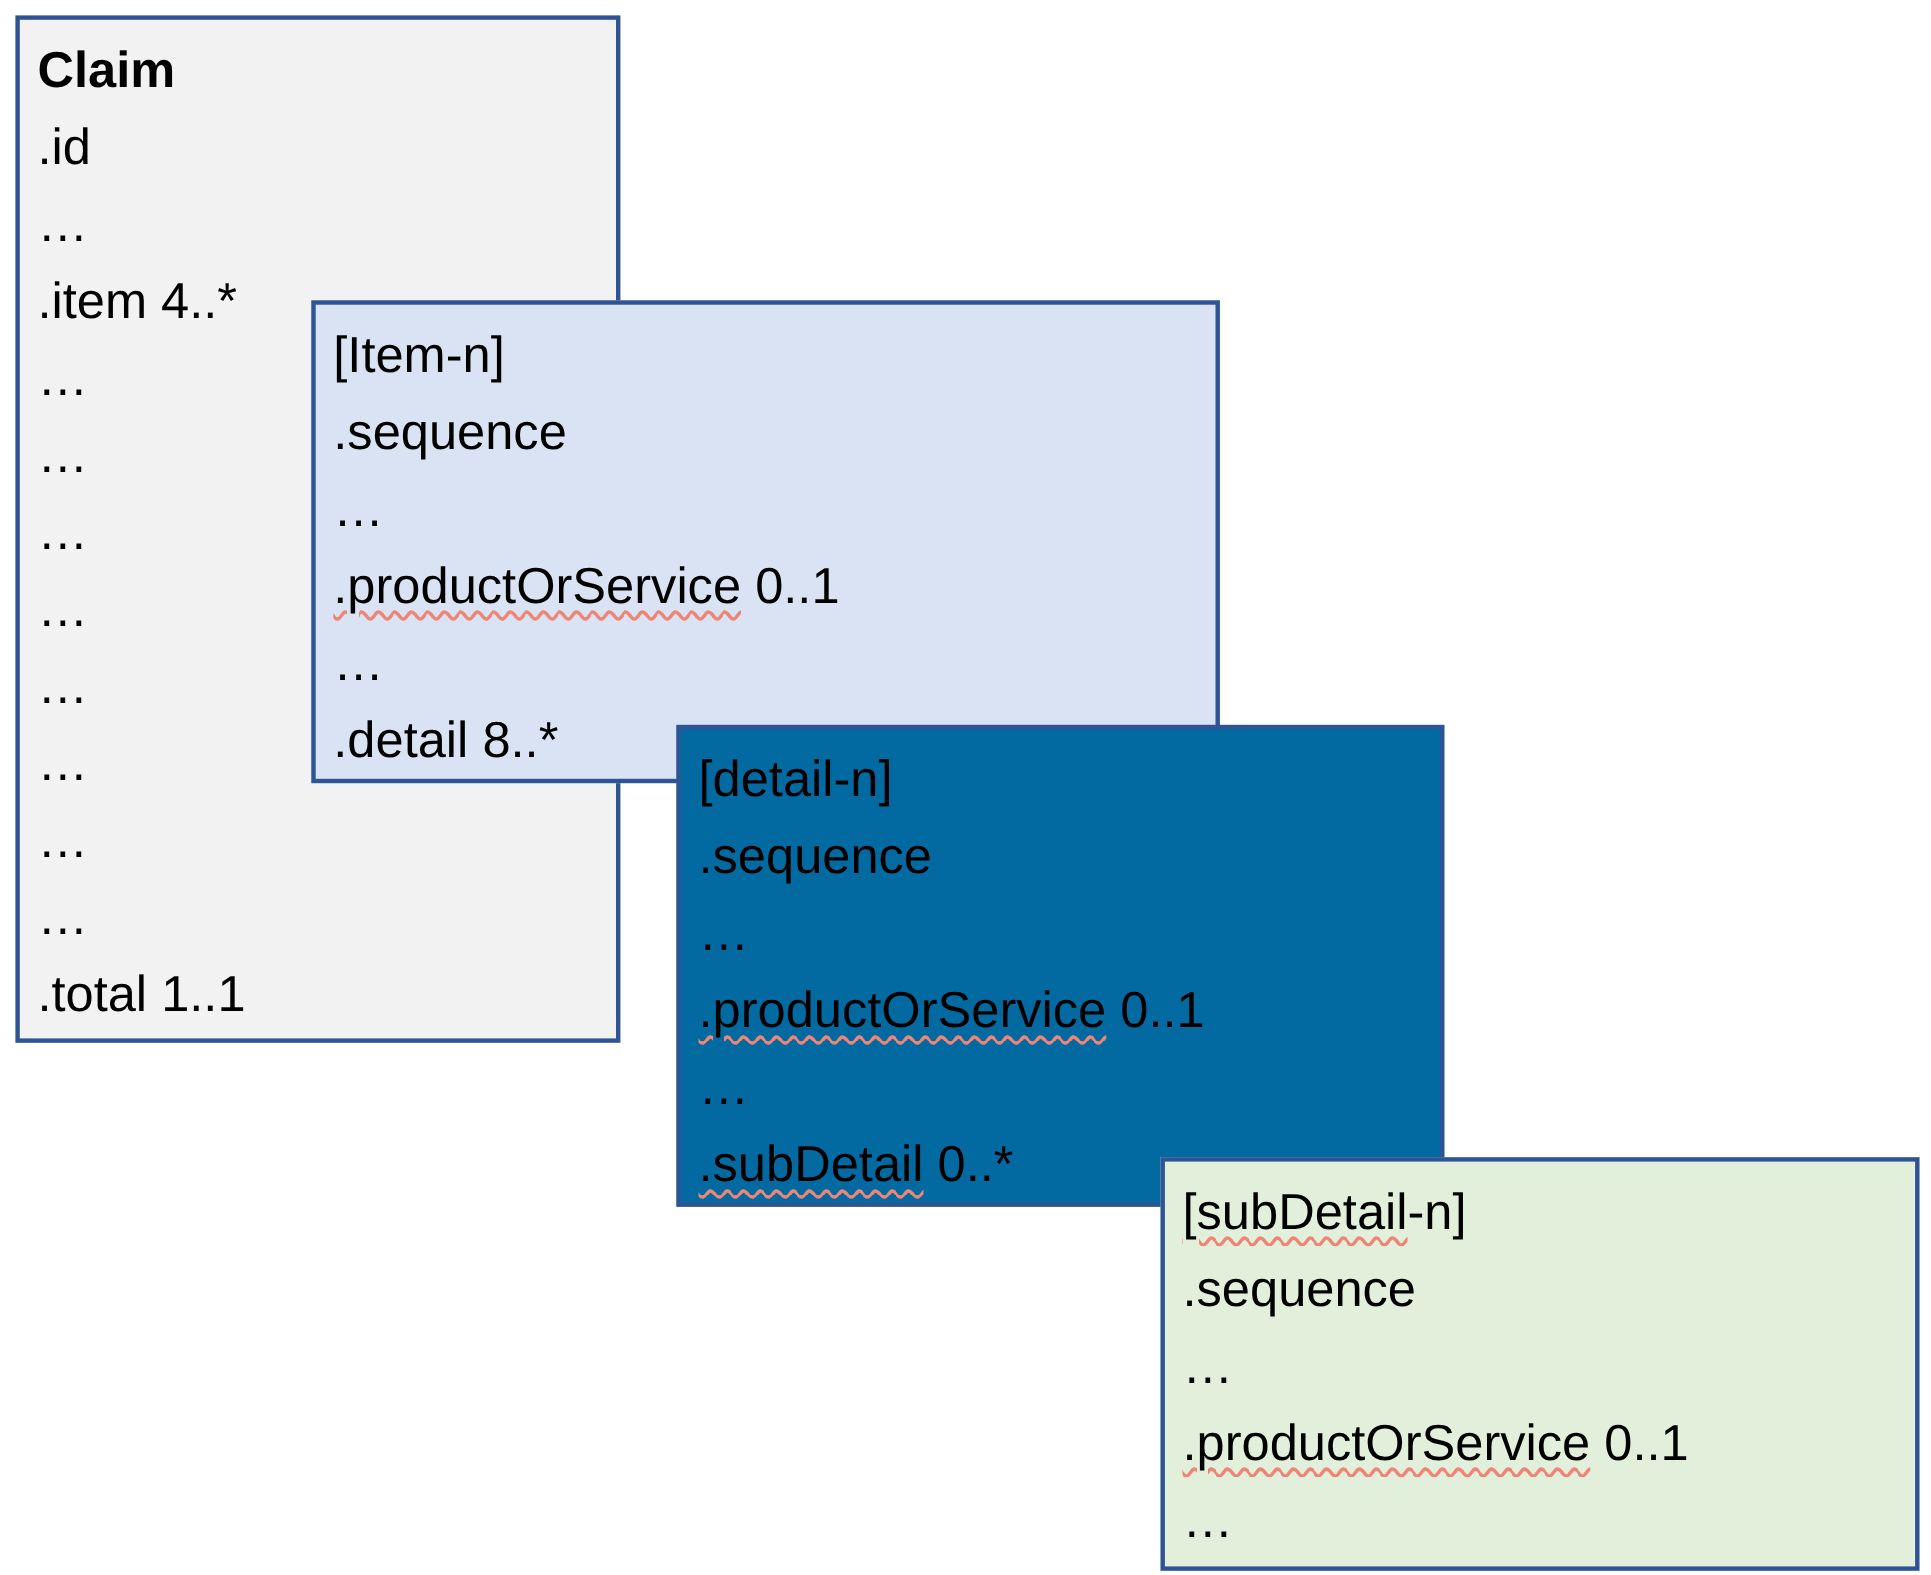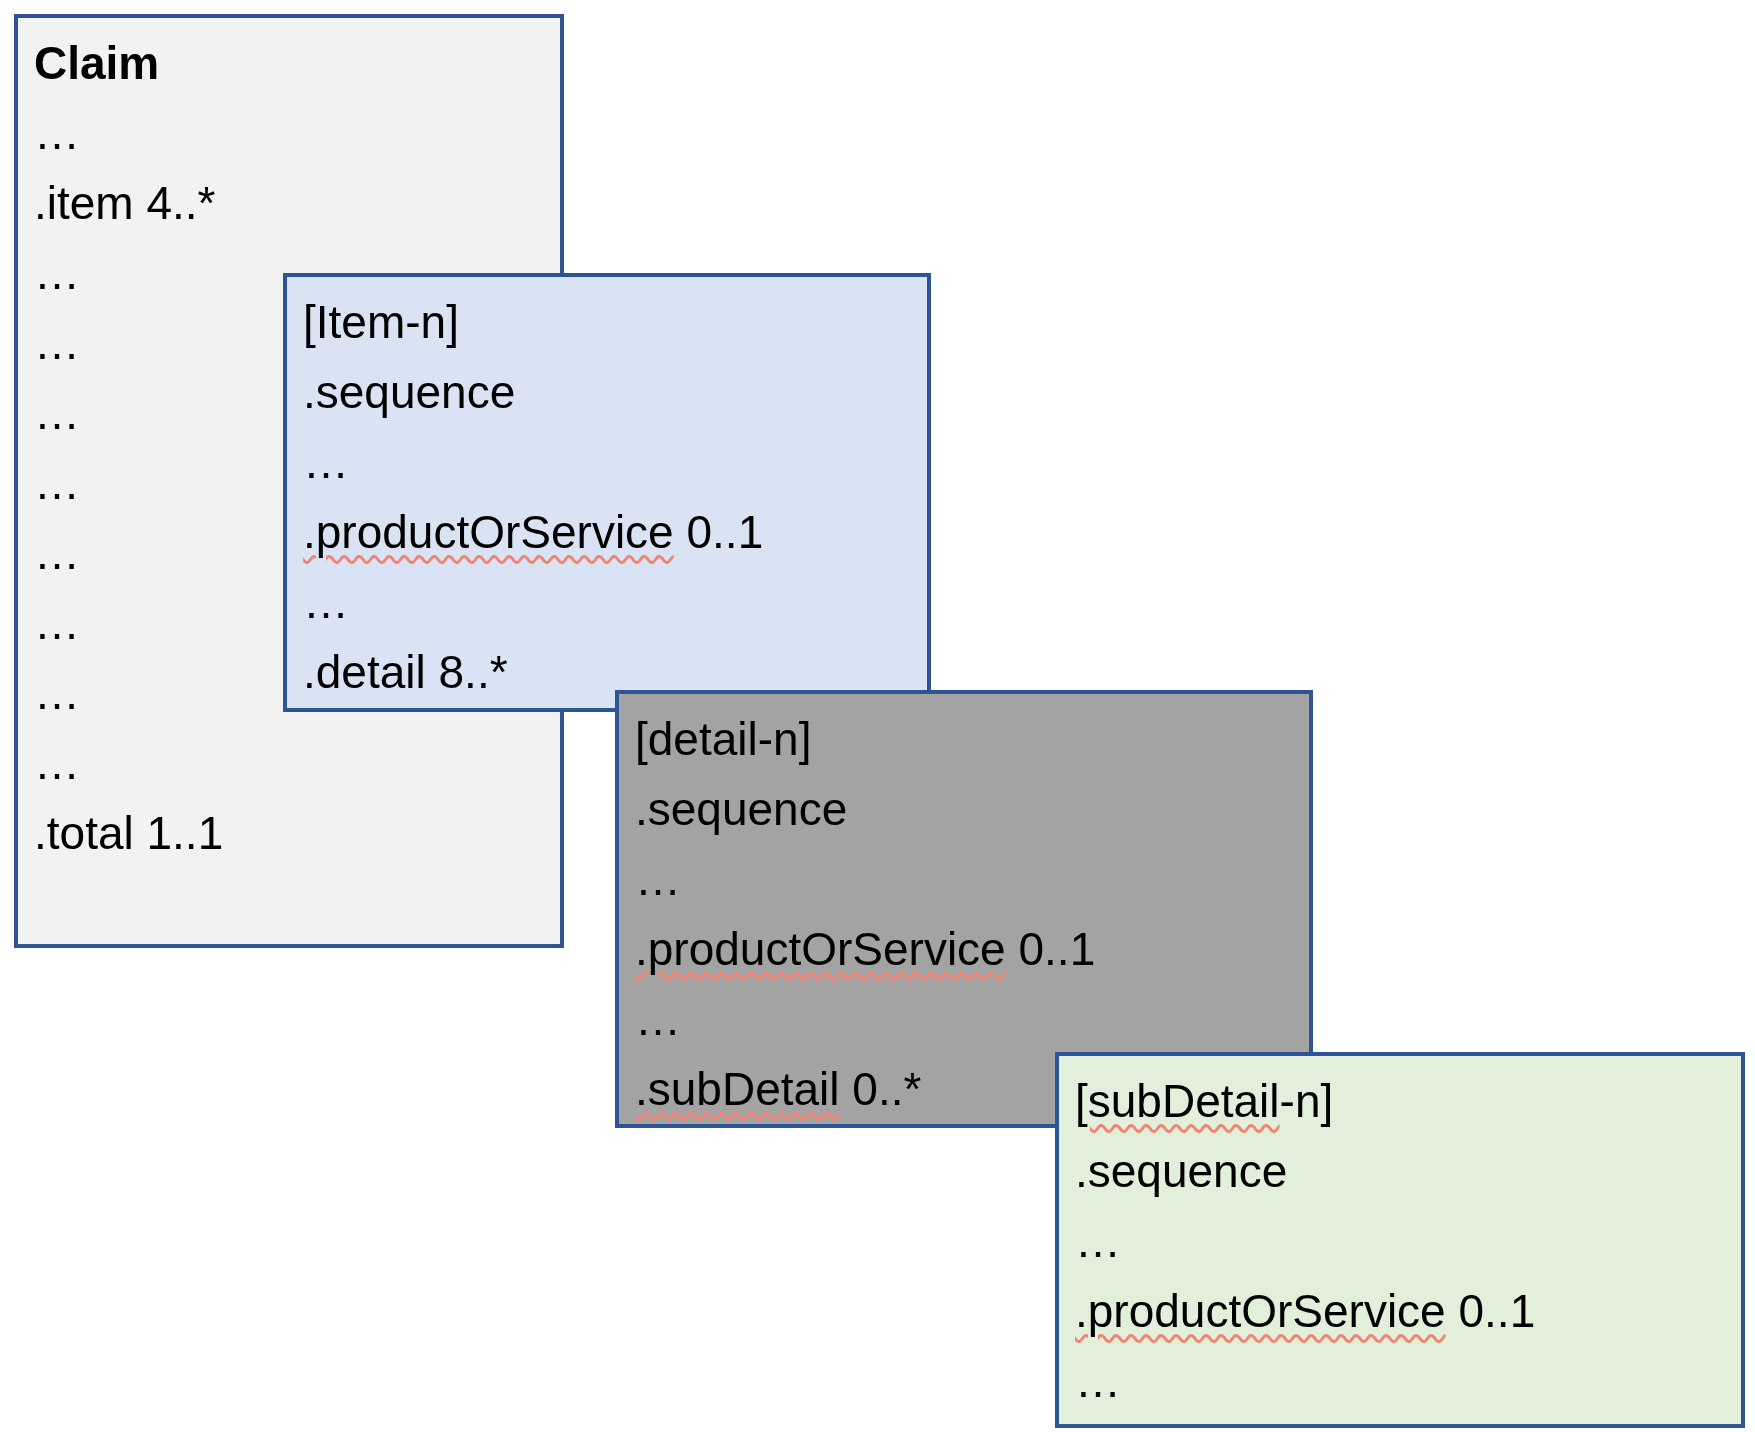--- a/index.html
+++ b/index.html
@@ -26,30 +26,29 @@
     line-height: 70px;
   }
   .box-claim {
     left: 14px; top: 14px;
     width: 550px; height: 934px;
     background: #F2F2F2;
     z-index: 1;
   }
   .box-item {
     left: 283px; top: 273px;
-    width: 648px; height: 439px;
+    width: 826px; height: 439px;
     background: #DAE3F3;
     z-index: 2;
   }
   .box-detail {
     left: 615px; top: 659px;
     width: 698px; height: 438px;
-    background: #a3a3a3;
+    background: #0369a1;
     z-index: 3;
-    margin-top: 31px;
   }
   .box-subdetail {
     left: 1055px; top: 1052px;
     width: 690px; height: 376px;
     background: #E2EFDA;
     z-index: 4;
   }
   .line {
     white-space: pre;
   }
@@ -66,20 +65,21 @@
   }
 </style>
 </head>
 <body>
 
 <div id="canvas">
 
   <div class="box box-claim">
     <div class="line title"><span class="mis"></span><span>Claim</span></div>
     <div class="fields">
+        <div class="line">.id</div>
         <div class="line">…</div>
         <div class="line">.item 4..*</div>
         <div class="line">…</div>
         <div class="line">…</div>
         <div class="line">…</div>
         <div class="line">…</div>
         <div class="line">…</div>
         <div class="line">…</div>
         <div class="line">…</div>
         <div class="line">…</div>

